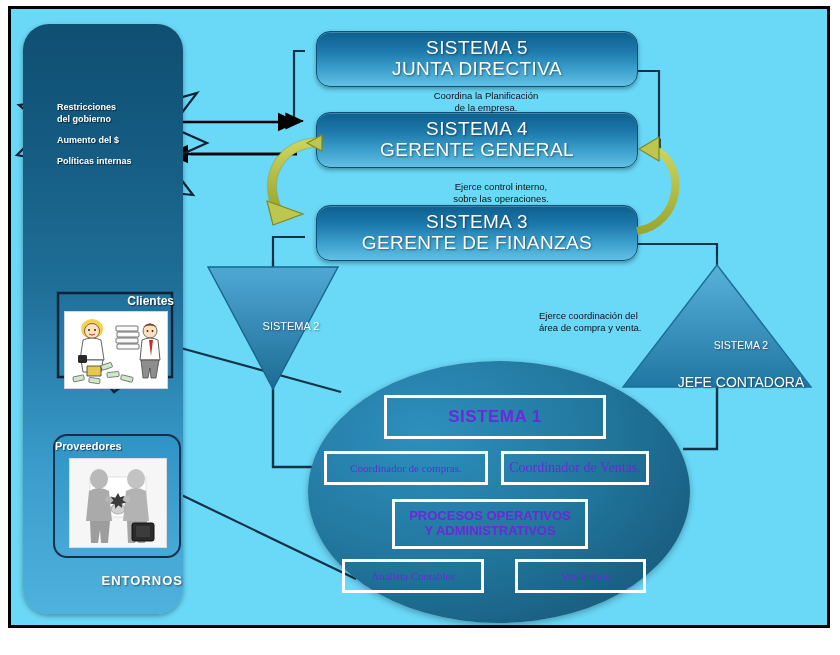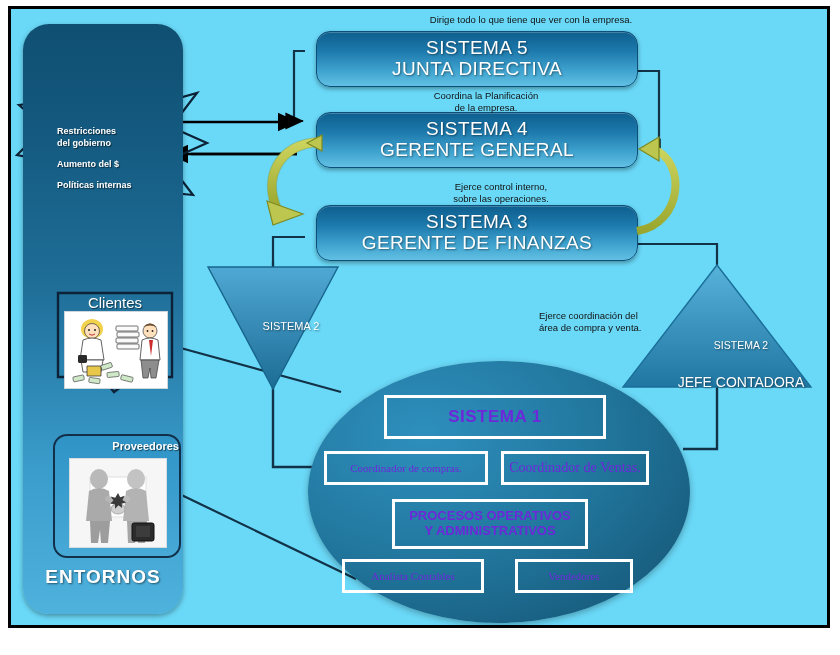--- a/index.html
+++ b/index.html
@@ -16,42 +16,42 @@
   
   svg.layer{position:absolute;left:0;top:0;width:816px;height:616px;overflow:visible;}
   svg.layer.under{z-index:1;}
   svg.layer.over{z-index:6;}
 
   
   .entornos-panel{position:absolute;left:12px;top:15px;width:160px;height:590px;
     border-radius:26px;
     background:linear-gradient(180deg,#0f4f72 0%,#14597f 18%,#1f6f99 45%,#3a9ccb 75%,#4fb2dd 100%);
     box-shadow:0 2px 5px rgba(0,0,0,.35);z-index:2;}
-  .entornos-label{position:absolute;left:0;right:0;bottom:26px;text-align:center;
-    color:#ffffff;font-size:19px;font-weight:bold;letter-spacing:1px;
+  .entornos-label{position:absolute;left:0;right:0;bottom:26px;text-align:right;
+    color:#ffffff;font-size:13px;font-weight:bold;letter-spacing:1px;
     text-shadow:1px 1px 2px rgba(0,0,0,.5);}
 
   
   .burst-text{position:absolute;left:46px;top:92px;width:120px;z-index:4;
     color:#ffffff;font-size:9px;font-weight:bold;line-height:1.35;
-    text-shadow:1px 1px 1px rgba(0,0,0,.55);margin-top:24px;}
+    text-shadow:1px 1px 1px rgba(0,0,0,.55);}
   .burst-text div{margin-bottom:9px;}
 
   
   .clientes-box{position:absolute;left:45px;top:282px;width:118px;height:105px;z-index:4;}
-  .clientes-title{position:absolute;left:0;right:0;top:3px;text-align:center;
-    color:#ffffff;font-size:15px;font-weight:normal;text-shadow:1px 1px 1px rgba(0,0,0,.55);}
+  .clientes-title{position:absolute;left:0;right:0;top:3px;text-align:right;
+    color:#ffffff;font-size:12px;font-weight:bold;text-shadow:1px 1px 1px rgba(0,0,0,.55);}
   .pic{position:absolute;left:8px;top:20px;width:102px;height:76px;background:#ffffff;
        border:1px solid #cfd6dc;overflow:hidden;}
 
   
   .prov-box{position:absolute;left:42px;top:425px;width:124px;height:120px;z-index:4;
     border:2px solid #13304b;border-radius:14px;
     background:linear-gradient(180deg,#2f93c6 0%,#46a9d6 100%);}
-  .prov-title{position:absolute;left:0;right:0;top:4px;text-align:right;
+  .prov-title{position:absolute;left:0;right:0;top:4px;text-align:left;
     color:#ffffff;font-size:11px;font-weight:bold;text-shadow:1px 1px 1px rgba(0,0,0,.55);}
   .prov-pic{position:absolute;left:14px;top:22px;width:96px;height:88px;background:#f4f4f4;
     border:1px solid #d8dde1;overflow:hidden;}
 
   
   .sysbox{position:absolute;z-index:3;border-radius:14px;
     background:linear-gradient(180deg,#0d5f8e 0%,#1d79ac 35%,#3fa3cf 72%,#62c0e3 100%);
     border:1px solid #0c4f78;
     box-shadow:0 2px 4px rgba(0,0,0,.35), inset 0 1px 0 rgba(255,255,255,.22);
     display:flex;flex-direction:column;align-items:center;justify-content:center;
@@ -90,21 +90,21 @@
   #o-sys1{left:373px;top:386px;width:216px;height:38px;font-size:17px;font-weight:bold;
     letter-spacing:.5px;}
   #o-comp{left:313px;top:442px;width:158px;height:28px;font-size:11px;
     font-family:"Liberation Serif",serif;}
   #o-vent{left:490px;top:442px;width:142px;height:28px;font-size:14px;
     font-family:"Liberation Serif",serif;}
   #o-proc{left:381px;top:490px;width:190px;height:44px;font-size:13px;font-weight:bold;}
   #o-anal{left:331px;top:550px;width:136px;height:28px;font-size:11px;
     font-family:"Liberation Serif",serif;}
   #o-vend{left:504px;top:550px;width:112px;height:28px;font-size:11px;
-    font-family:"Liberation Serif",serif;}
+    font-family:"Liberation Serif",serif;padding-left:13px;}
 </style>
 </head>
 <body>
 
 <div id="stage">
   <div id="frame">
     <div id="canvas">
 
       <svg class="layer under" viewBox="0 0 816 616">
         <defs>
@@ -275,21 +275,20 @@
       <div class="sysbox" id="sys4">
         <div class="ln">SISTEMA 4</div>
         <div class="ln">GERENTE GENERAL</div>
       </div>
 
       <div class="sysbox" id="sys3">
         <div class="ln">SISTEMA 3</div>
         <div class="ln">GERENTE DE FINANZAS</div>
       </div>
 
-      <div class="caption" id="cap-top">Dirige todo lo que tiene que ver con la empresa.</div>
 
       <div class="caption" id="cap-low">
         <div>Ejerce control interno,</div>
         <div>sobre las operaciones.</div>
       </div>
 
       <div class="caption" id="cap-mid">
         <div>Coordina la Planificación</div>
         <div>de la empresa.</div>
       </div>

